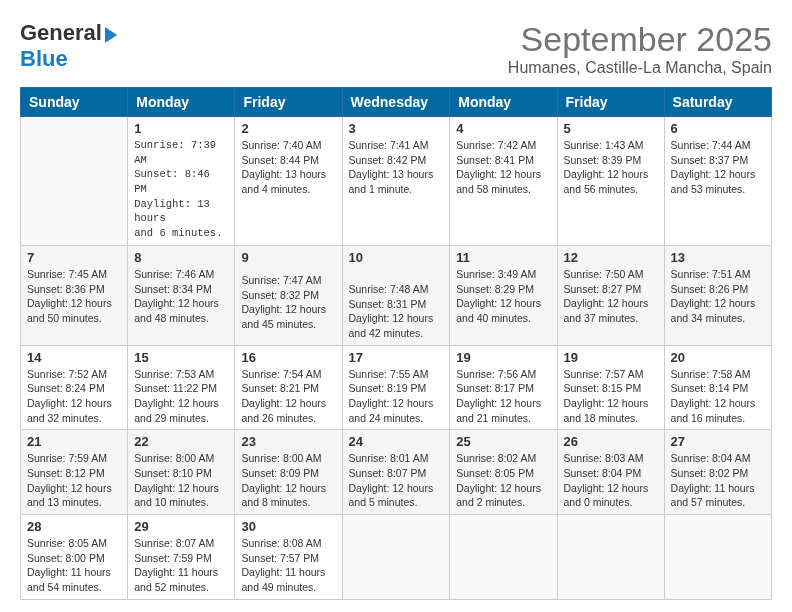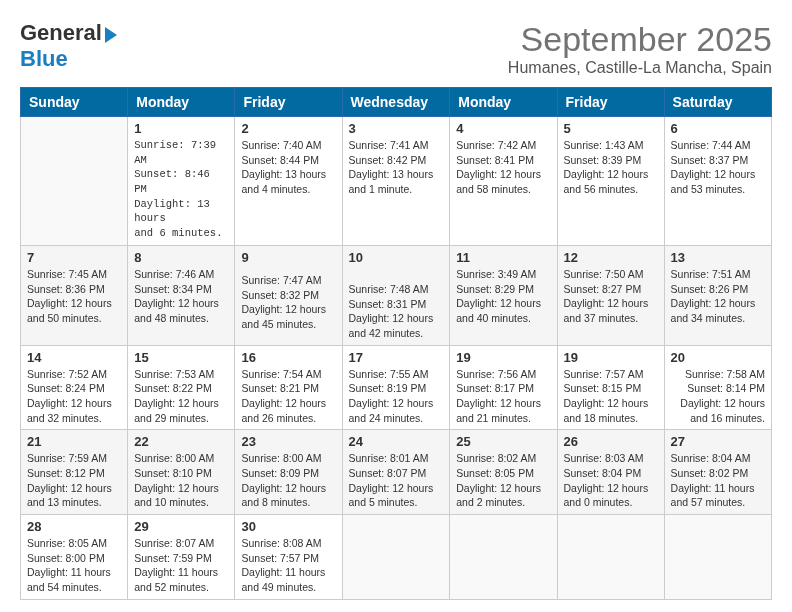--- a/index.html
+++ b/index.html
@@ -210,21 +210,21 @@
         <td>
           <span class="day-number">14</span>
           <div class="day-info" style="white-space: pre-line;">Sunrise: 7:52 AM
 Sunset: 8:24 PM
 Daylight: 12 hours
 and 32 minutes.</div>
         </td>
         <td>
           <span class="day-number">15</span>
           <div class="day-info" style="white-space: pre-line;">Sunrise: 7:53 AM
-Sunset: 8:22 PM
+Sunset: 11:22 PM
 Daylight: 12 hours
 and 29 minutes.</div>
         </td>
         <td>
           <span class="day-number">16</span>
           <div class="day-info" style="white-space: pre-line;">Sunrise: 7:54 AM
 Sunset: 8:21 PM
 Daylight: 12 hours
 and 26 minutes.</div>
         </td>
@@ -244,21 +244,21 @@
         </td>
         <td>
           <span class="day-number">19</span>
           <div class="day-info" style="white-space: pre-line;">Sunrise: 7:57 AM
 Sunset: 8:15 PM
 Daylight: 12 hours
 and 18 minutes.</div>
         </td>
         <td>
           <span class="day-number">20</span>
-          <div class="day-info" style="white-space: pre-line; text-align: right;">Sunrise: 7:58 AM
+          <div class="day-info" style="white-space: pre-line;">Sunrise: 7:58 AM
 Sunset: 8:14 PM
 Daylight: 12 hours
 and 16 minutes.</div>
         </td>
       </tr>
       <tr class="row-alt">
         <td>
           <span class="day-number">21</span>
           <div class="day-info" style="white-space: pre-line;">Sunrise: 7:59 AM
 Sunset: 8:12 PM

